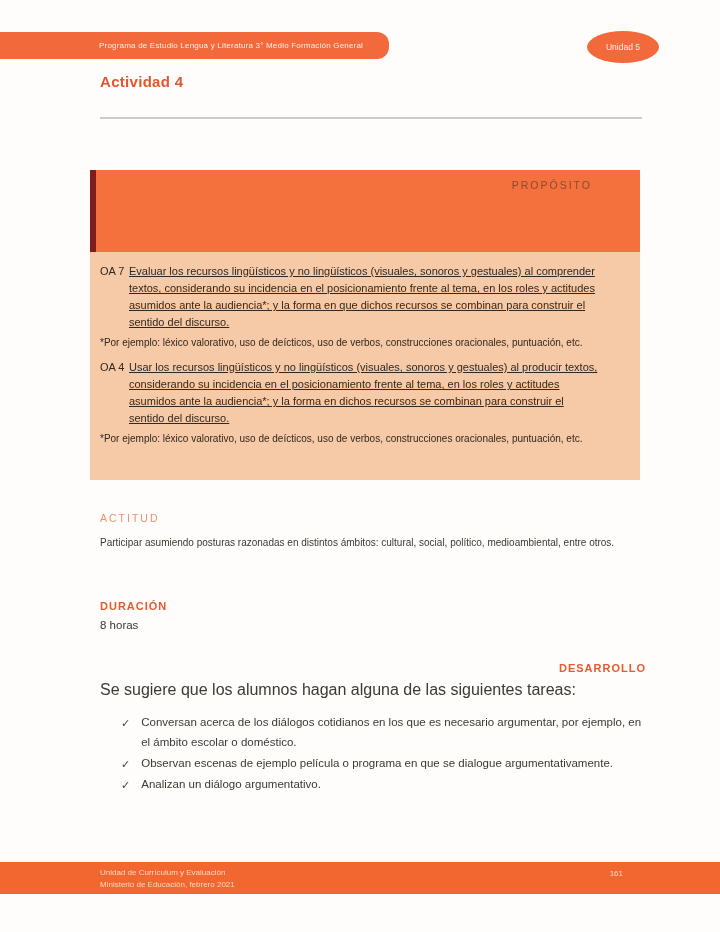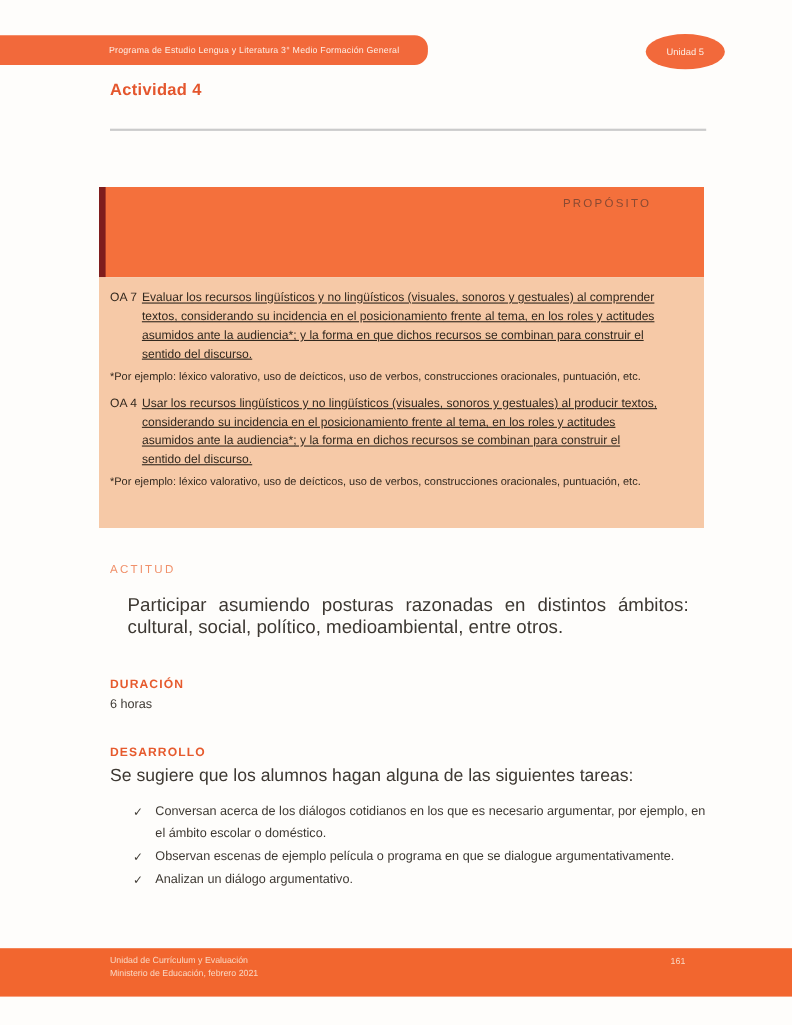--- a/index.html
+++ b/index.html
@@ -42,32 +42,32 @@
   .objetivos-box h3{margin:0 0 9px;font-size:11px;font-weight:400;letter-spacing:2.2px;color:#4A4440;}
   .oa-item{display:flex;margin:0 0 5px;}
   .oa-code{flex:none;width:29px;font-size:11px;line-height:17px;color:#32281E;}
   .oa-text{margin:0;font-size:11px;line-height:17px;color:#32281E;text-decoration:underline;}
   .footnote{margin:5px 0 10px;font-size:10px;line-height:13px;color:#32281E;}
   .footnote b{font-weight:400;}
   
   .sec{position:absolute;left:100px;}
   .sec-actitud{top:512px;width:542px;}
   .h-light{margin:0 0 9px;font-size:10.5px;font-weight:400;letter-spacing:2px;color:#F0906A;}
-  .sec-actitud p{margin:16px;font-size:17px;line-height:20px;color:#3D3832;text-align:justify;}
-  .h-orange{margin:16px 0 7px;font-size:11px;font-weight:700;letter-spacing:1px;color:#E65A2D;}
+  .sec-actitud p{margin:0;font-size:10px;line-height:20px;color:#3D3832;text-align:justify;}
+  .h-orange{margin:0 0 7px;font-size:11px;font-weight:700;letter-spacing:1px;color:#E65A2D;text-align:right;}
   .sec-duracion{top:600px;}
   .sec-duracion p{margin:0;font-size:11.5px;color:#3D3832;}
   .sec-desarrollo{top:662px;width:546px;}
   .sec-desarrollo .intro{margin:0 0 13px;font-size:16px;color:#3D3832;}
   .task-list{list-style:none;margin:0;padding:0 0 0 21px;}
   .task-list li{display:flex;gap:11px;font-size:11.5px;line-height:20px;color:#3D3832;margin-bottom:1px;}
   .task-list .check{flex:none;font-size:11px;color:#45403A;transform:translateY(.5px);}
   
   .footer-bar{
-    position:absolute;left:0;top:862px;width:720px;height:44px;background:#F2662F;
+    position:absolute;left:0;top:862px;width:720px;height:32px;background:#F2662F;
     box-sizing:border-box;display:flex;justify-content:space-between;
     padding:5px 97px 0 100px;
   }
   .footer-left div{font-size:8px;line-height:11.5px;color:#F9D7C2;}
   .footer-page{font-size:8px;color:#F9D7C2;padding-top:2px;}
 </style>
 </head>
 <body>
 
 <div class="page">
@@ -103,21 +103,21 @@
     <p class="footnote"><b>*Por ejemplo:</b><span> léxico valorativo, uso de deícticos, uso de verbos, construcciones oracionales, puntuación, etc.</span></p>
   </section>
 
   <section class="sec sec-actitud">
     <h3 class="h-light">ACTITUD</h3>
     <p>Participar asumiendo posturas razonadas en distintos ámbitos: cultural, social, político, medioambiental, entre otros.</p>
   </section>
 
   <section class="sec sec-duracion">
     <h3 class="h-orange">DURACIÓN</h3>
-    <p>6 horas</p>
+    <p>8 horas</p>
   </section>
 
   <section class="sec sec-desarrollo">
     <h3 class="h-orange">DESARROLLO</h3>
     <p class="intro">Se sugiere que los alumnos hagan alguna de las siguientes tareas:</p>
     <ul class="task-list">
       <li>
         <span class="check">✓</span>
         <span>Conversan acerca de los diálogos cotidianos en los que es necesario argumentar, por ejemplo, en el ámbito escolar o doméstico.</span>
       </li>

